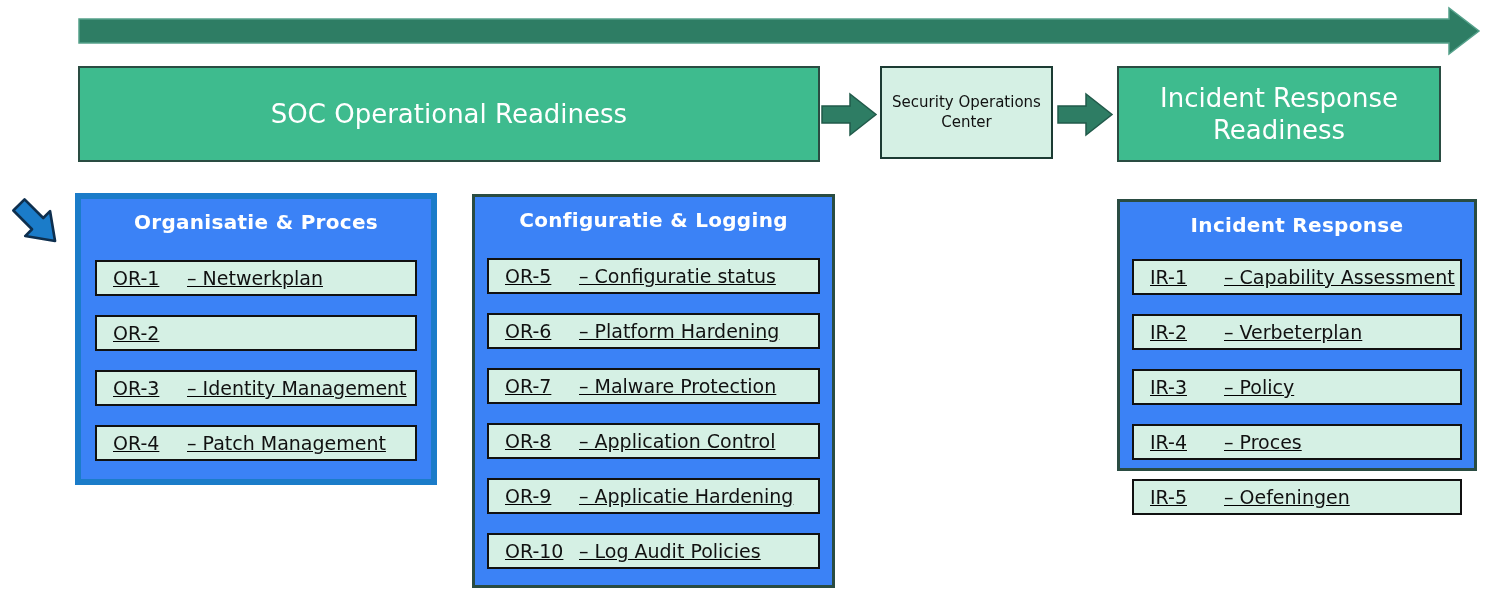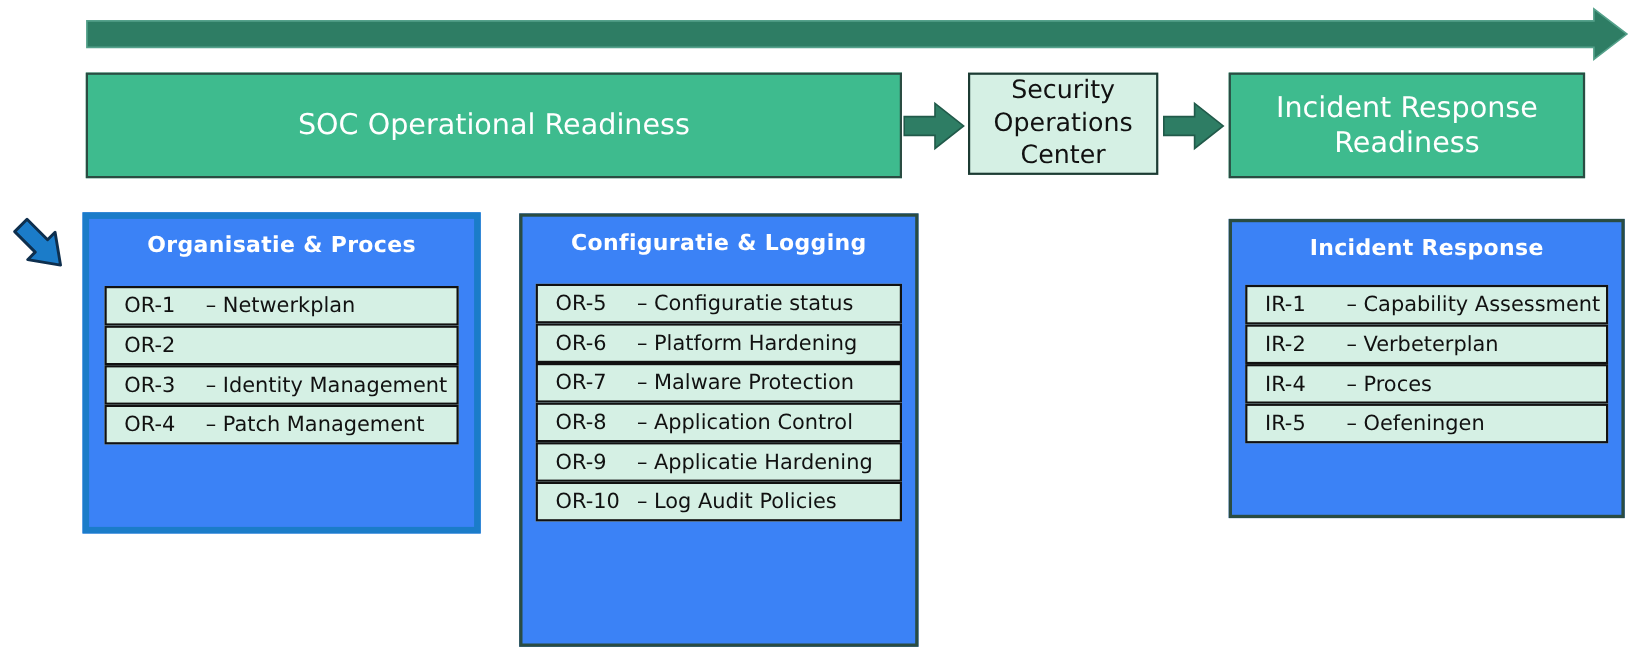--- a/index.html
+++ b/index.html
@@ -15,42 +15,42 @@
     color:#ffffff;display:flex;align-items:center;justify-content:center;
     text-align:center;font-size:26px;line-height:1.25;
   }
   .soc-box{left:78px;top:66px;width:742px;height:96px;}
   .ir-box{left:1117px;top:66px;width:324px;height:96px;padding:0 30px;}
   .mint-box{
     position:absolute;box-sizing:border-box;
     left:880px;top:66px;width:173px;height:93px;
     background:#D5F0E4;border:2px solid #1C3B33;
     color:#111111;display:flex;align-items:center;justify-content:center;
-    text-align:center;font-size:23px;line-height:1.28;
+    text-align:center;font-size:15px;line-height:1.28;
   }
   .flow-arrow{position:absolute;top:92px;}
   .flow-arrow.a1{left:821px;}
   .flow-arrow.a2{left:1057px;}
   .timeline-arrow{position:absolute;left:78px;top:5px;}
   .pointer-arrow{position:absolute;left:4px;top:190px;}
   
   .panel{
     position:absolute;box-sizing:border-box;
     background:#3b82f6;border:3px solid #2A4C42;
     padding:0 12px;
   }
   .panel.highlight{border:6px solid #1B7CC9;}
   .panel-org{left:75px;top:193px;width:362px;height:292px;padding:0 14px;}
   .panel-cfg{left:472px;top:194px;width:363px;height:394px;}
   .panel-ir{left:1117px;top:199px;width:360px;height:272px;}
   .panel-title{
     margin:11px 0 0;text-align:center;
     color:#ffffff;font-size:20px;font-weight:bold;letter-spacing:.3px;
   }
-  .items{display:flex;flex-direction:column;margin-top:26px;}
+  .items{display:flex;flex-direction:column;gap:19px;margin-top:26px;text-decoration:underline;}
   .panel-ir .items{margin-top:22px;}
   .item{
     box-sizing:border-box;height:36px;flex:0 0 36px;
     background:#D5F0E4;border:2px solid #111111;
     display:flex;align-items:center;padding-left:16px;
     font-size:19px;color:#111111;white-space:nowrap;overflow:hidden;
   }
   .item .code{display:inline-block;min-width:74px;}
 </style>
 </head>
@@ -144,20 +144,24 @@
     <div class="items">
       <div class="item">
         <span class="code">IR-1</span>
         <span class="label">– Capability Assessment</span>
       </div>
       <div class="item">
         <span class="code">IR-2</span>
         <span class="label">– Verbeterplan</span>
       </div>
       <div class="item">
+        <span class="code">IR-3</span>
+        <span class="label">– Policy</span>
+      </div>
+      <div class="item">
         <span class="code">IR-4</span>
         <span class="label">– Proces</span>
       </div>
       <div class="item">
         <span class="code">IR-5</span>
         <span class="label">– Oefeningen</span>
       </div>
     </div>
   </div>
 

